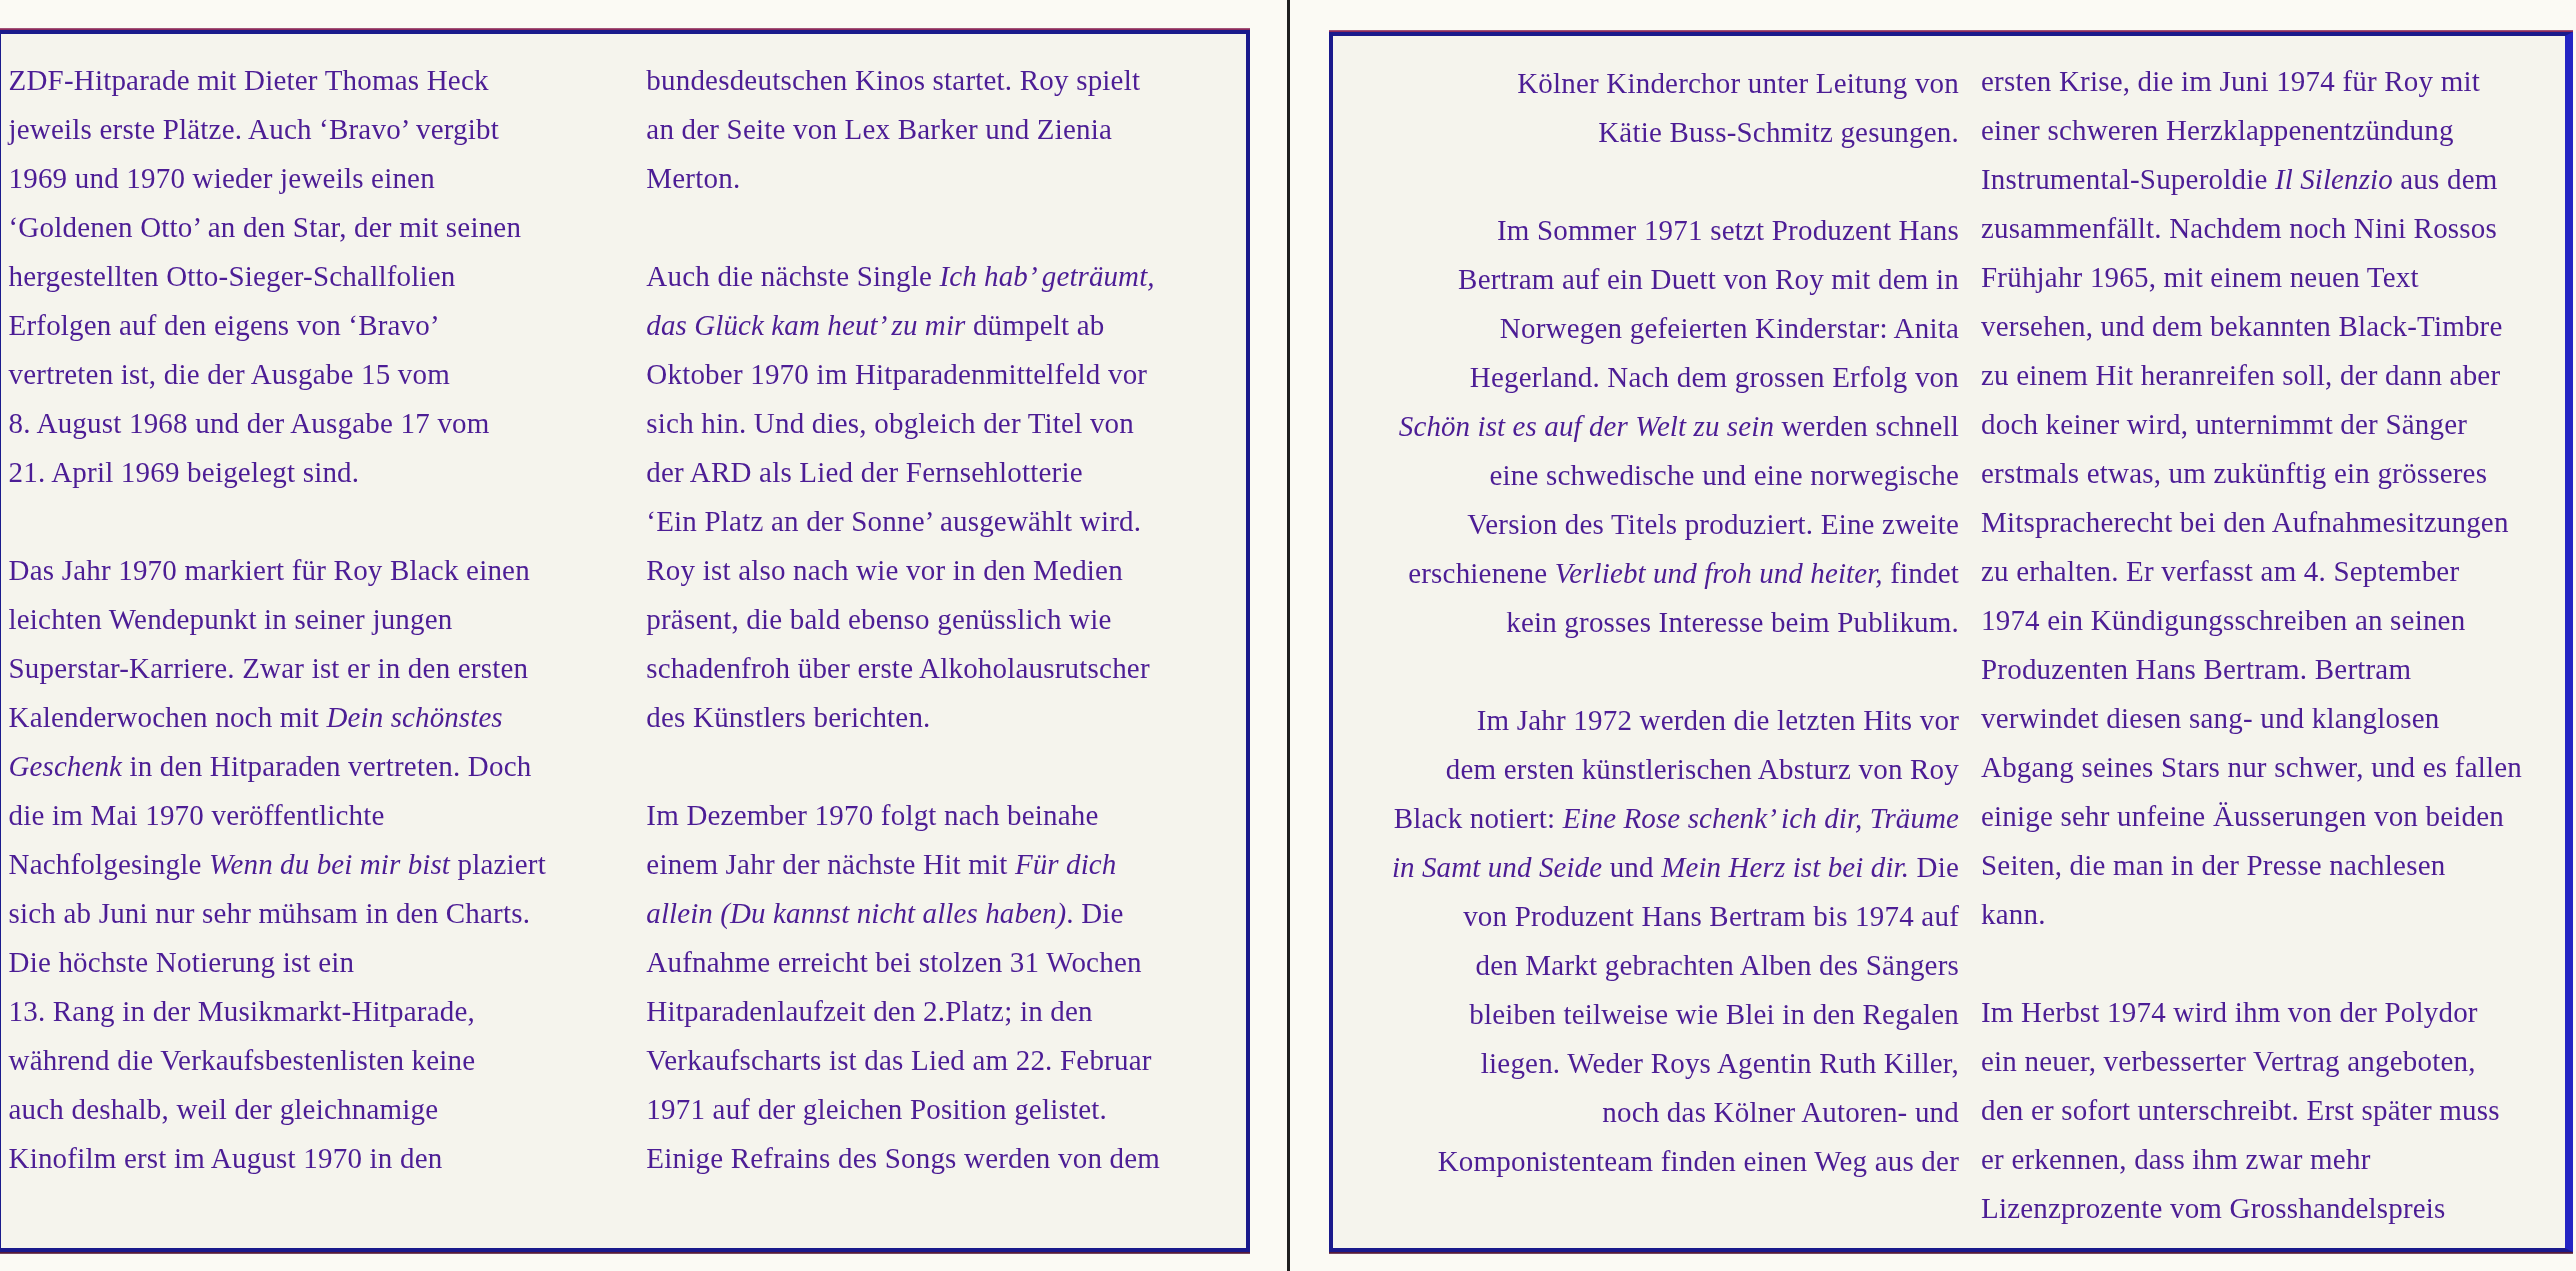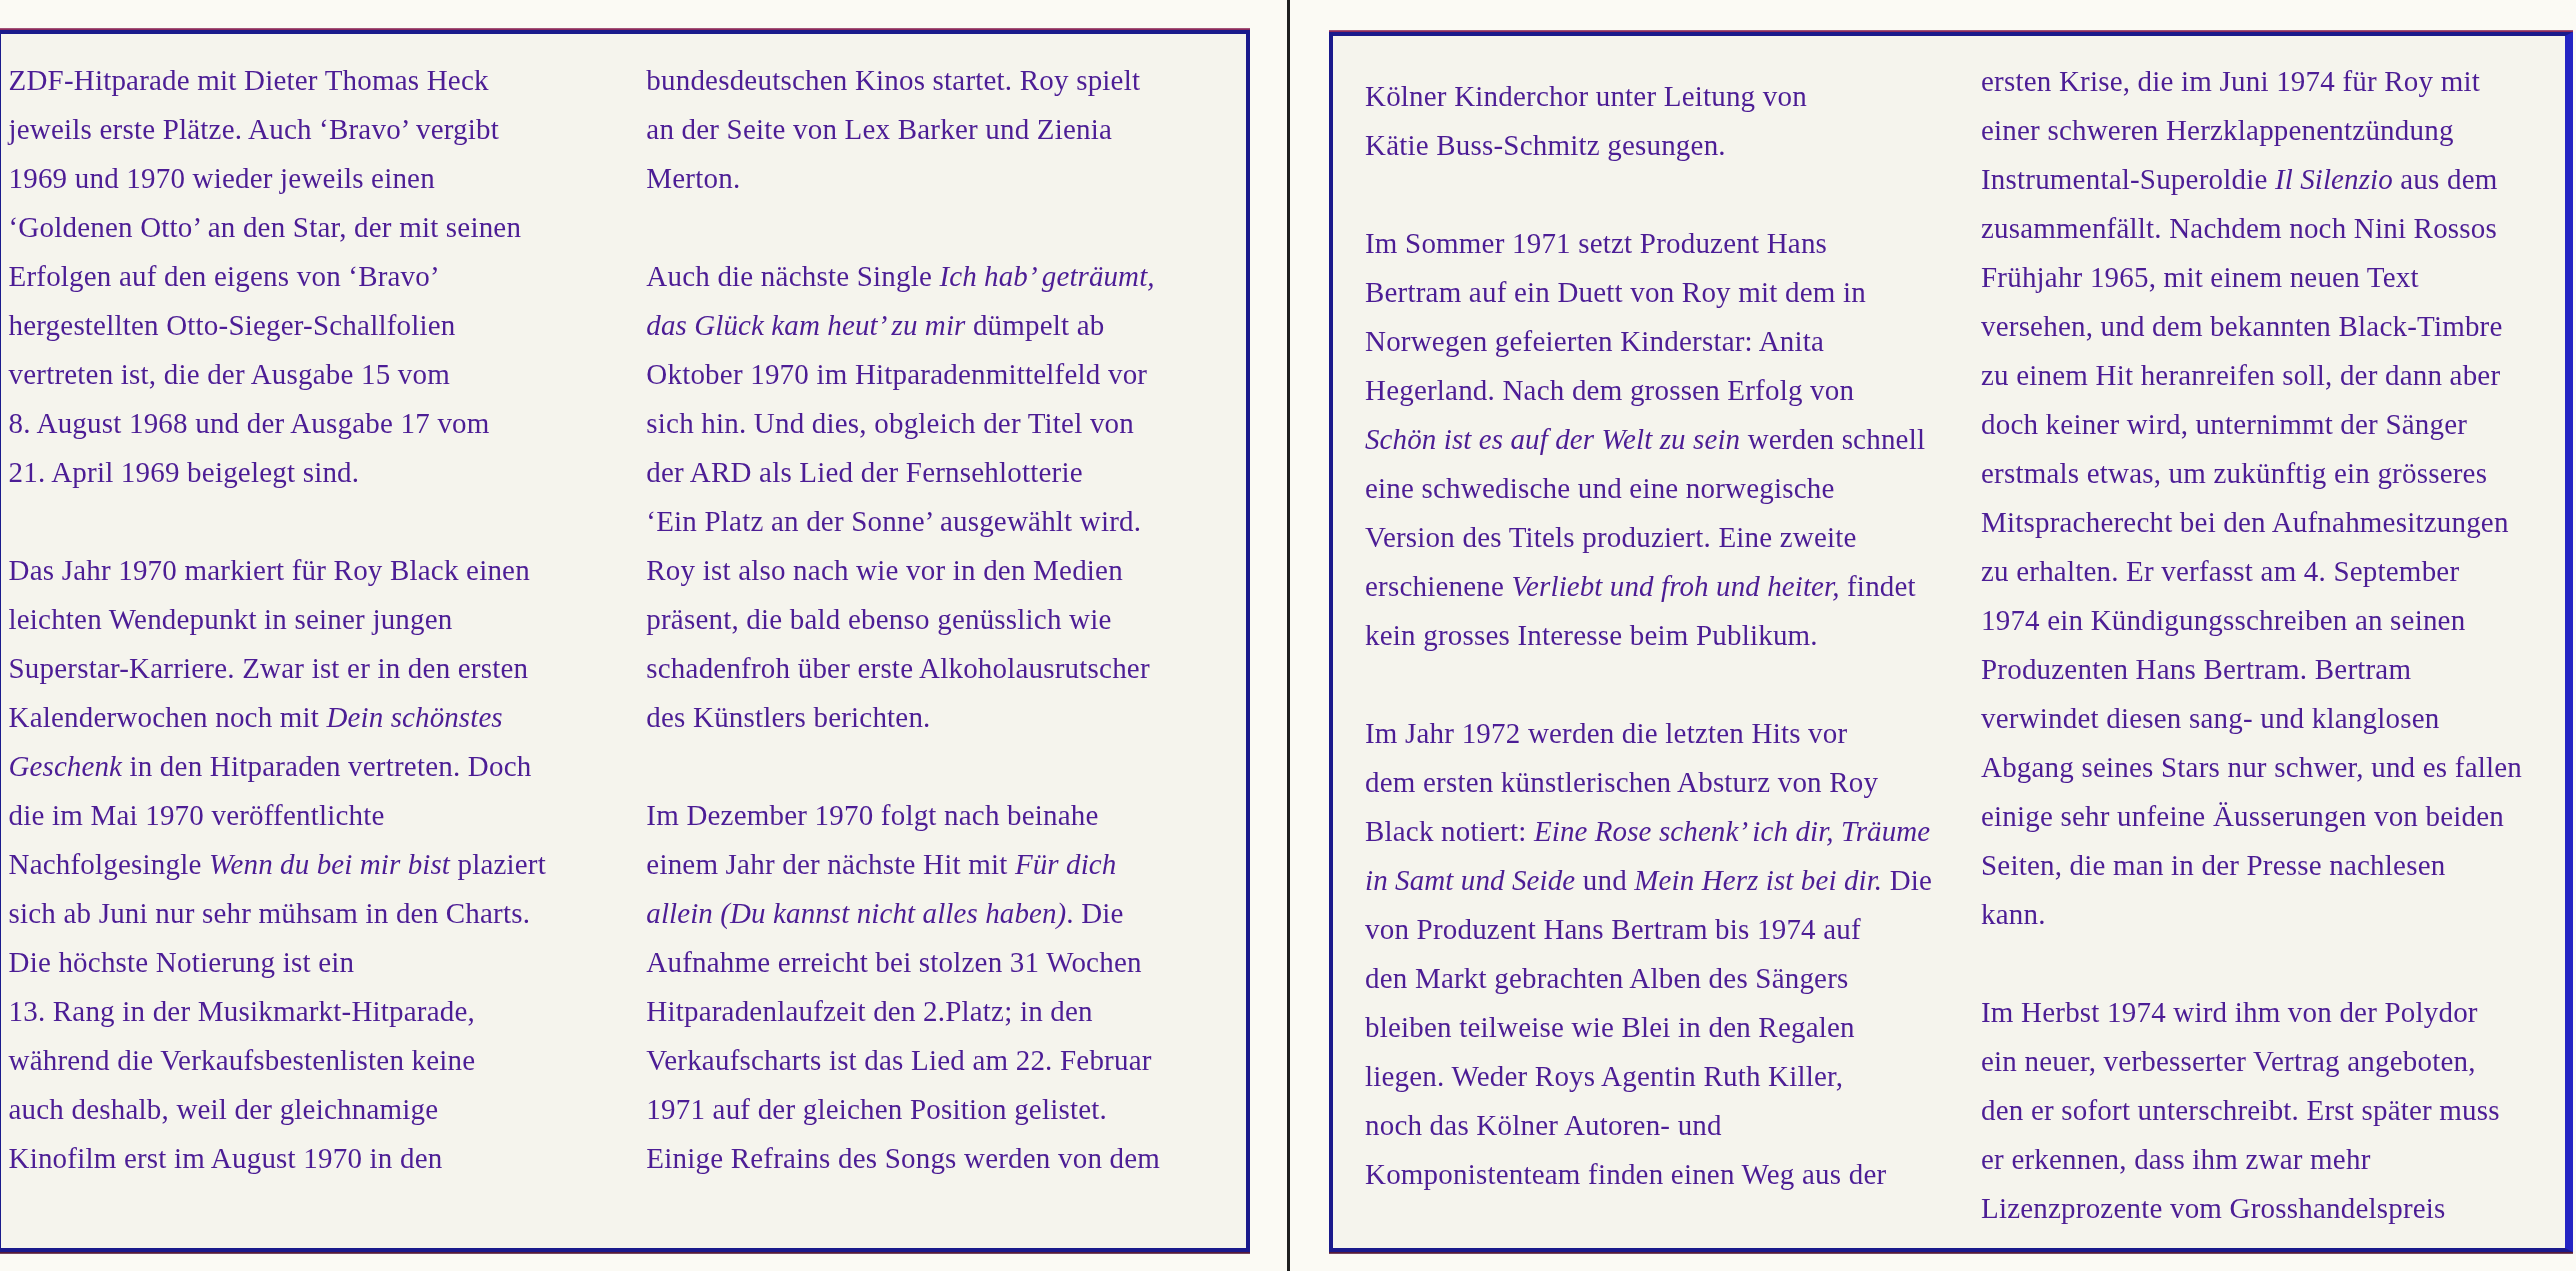--- a/index.html
+++ b/index.html
@@ -55,36 +55,36 @@
   }
   .text-col .line {
     height: 49px;
   }
   .text-col em {
     font-style: italic;
     letter-spacing: 0.1px;
   }
   .page-left .col-a  { left: 7.2px;   }
   .page-left .col-b  { left: 645px; }
-  .page-right .col-a { left: 32px;  top: 36px; }
+  .page-right .col-a { left: 32px;  top: 23px; text-align: right; }
   .page-right .col-b { left: 648px; top: 20.6px; }
 </style>
 </head>
 <body>
 
 <div class="gutter-line"></div>
 
 <section class="page page-left">
   <div class="text-col col-a">
       <div class="line"><span>ZDF-Hitparade mit Dieter Thomas Heck</span></div>
       <div class="line"><span>jeweils erste Plätze. Auch ‘Bravo’ vergibt</span></div>
       <div class="line"><span>1969 und 1970 wieder jeweils einen</span></div>
       <div class="line"><span>‘Goldenen Otto’ an den Star, der mit seinen</span></div>
+      <div class="line"><span>hergestellten Otto-Sieger-Schallfolien</span></div>
       <div class="line"><span>Erfolgen auf den eigens von ‘Bravo’</span></div>
-      <div class="line"><span>hergestellten Otto-Sieger-Schallfolien</span></div>
       <div class="line"><span>vertreten ist, die der Ausgabe 15 vom</span></div>
       <div class="line"><span>8. August 1968 und der Ausgabe 17 vom</span></div>
       <div class="line"><span>21. April 1969 beigelegt sind.</span></div>
       <div class="line">&nbsp;</div>
       <div class="line"><span>Das Jahr 1970 markiert für Roy Black einen</span></div>
       <div class="line"><span>leichten Wendepunkt in seiner jungen</span></div>
       <div class="line"><span>Superstar-Karriere. Zwar ist er in den ersten</span></div>
       <div class="line"><span>Kalenderwochen noch mit </span><em>Dein schönstes</em></div>
       <div class="line"><em>Geschenk</em><span> in den Hitparaden vertreten. Doch</span></div>
       <div class="line"><span>die im Mai 1970 veröffentlichte</span></div>

